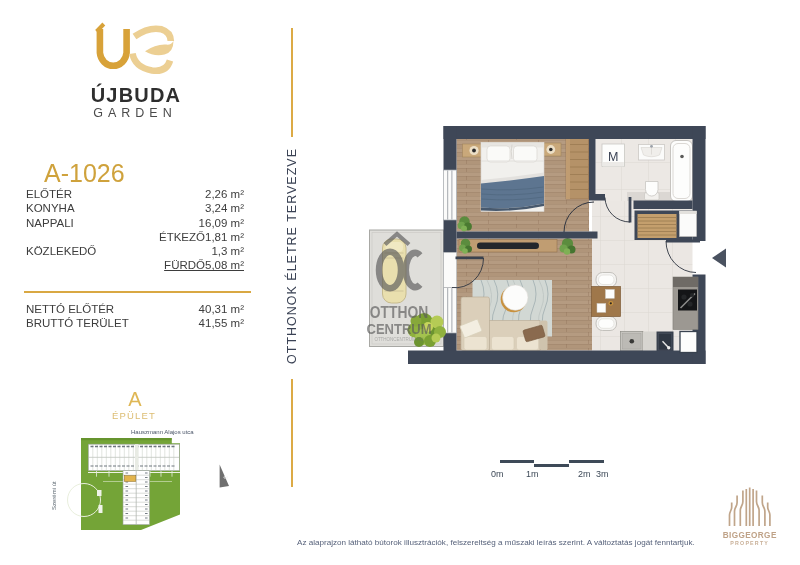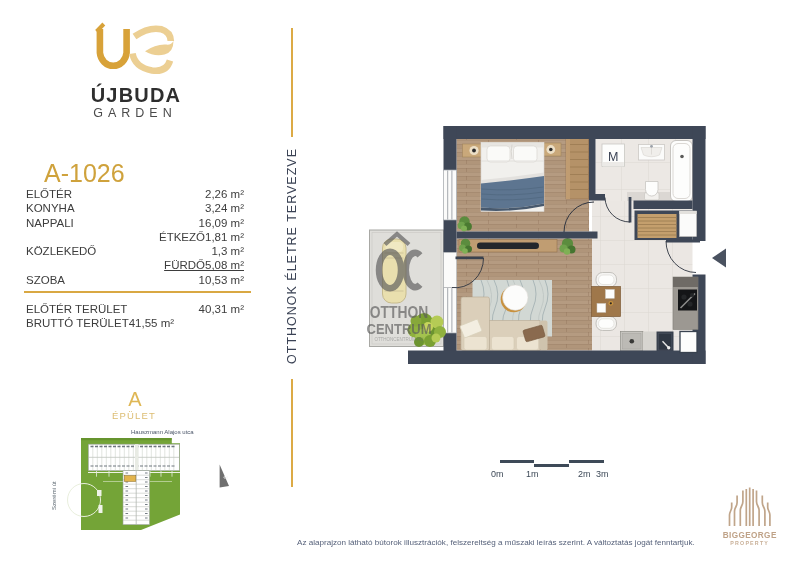--- a/index.html
+++ b/index.html
@@ -42,34 +42,30 @@
       <span>1,81 m²</span>
     </div>
   <div style="display:flex;justify-content:space-between;height:14.3px;">
       <span>KÖZLEKEDŐ</span>
       <span>1,3 m²</span>
     </div>
   <div style="display:flex;justify-content:flex-end;height:14.3px;text-decoration:underline;">
       <span>FÜRDŐ</span>
       <span>5,08 m²</span>
     </div>
-  <div style="display:flex;justify-content:space-between;height:14.3px;">
-      <span>SZOBA</span>
-      <span>10,53 m²</span>
-    </div>
 </div>
 
 <div class="abs" style="left:24px;top:291px;width:227px;height:1.5px;background:#d9a843;"></div>
 
 <div class="abs" style="left:26px;top:303px;width:218px;font-size:11.5px;color:#3d3d3d;">
   <div style="display:flex;justify-content:space-between;height:14px;">
-      <span>ELŐTÉR TERÜLET</span>
+      <span>NETTÓ ELŐTÉR</span>
       <span>40,31 m²</span>
     </div>
-  <div style="display:flex;height:14px;">
+  <div style="display:flex;justify-content:space-between;height:14px;">
       <span>BRUTTÓ TERÜLET</span>
       <span>41,55 m²</span>
     </div>
 </div>
 
 <div class="abs" style="left:290.5px;top:28px;width:2px;height:109px;background:#dcaa45;"></div>
 
 <div class="abs" style="left:292px;top:257px;width:0;height:0;">
   <div style="position:absolute;width:300px;left:-150px;top:-8px;transform:rotate(-90deg);text-align:center;font-size:12.5px;letter-spacing:1px;color:#3a4254;">OTTHONOK ÉLETRE TERVEZVE</div>
 </div>

